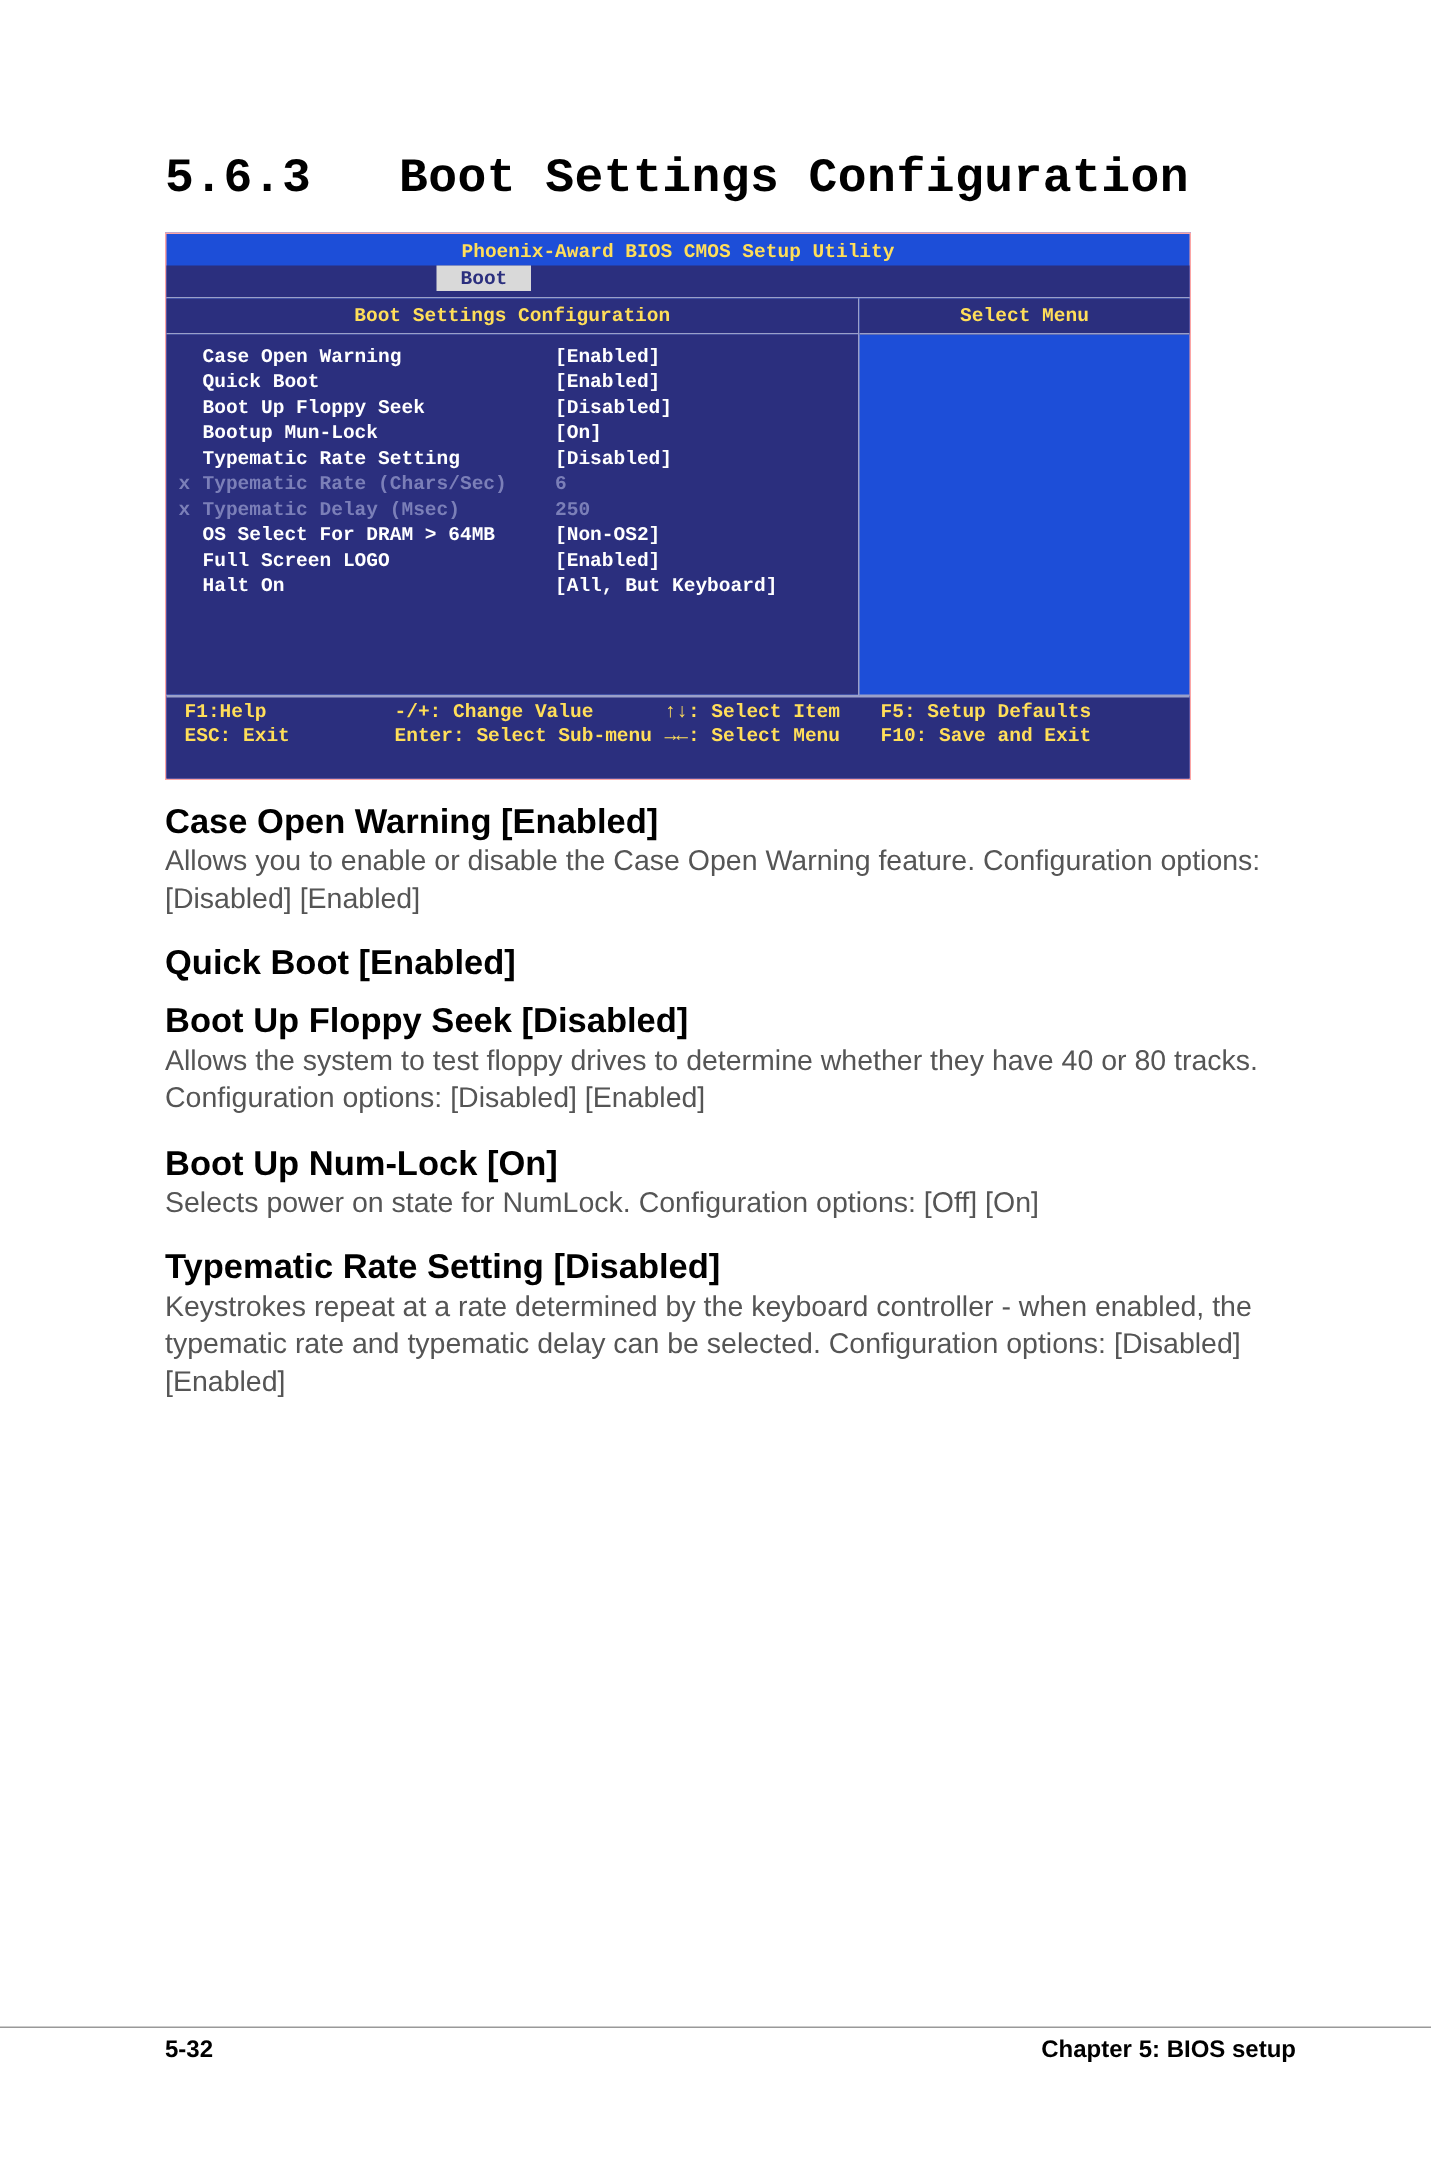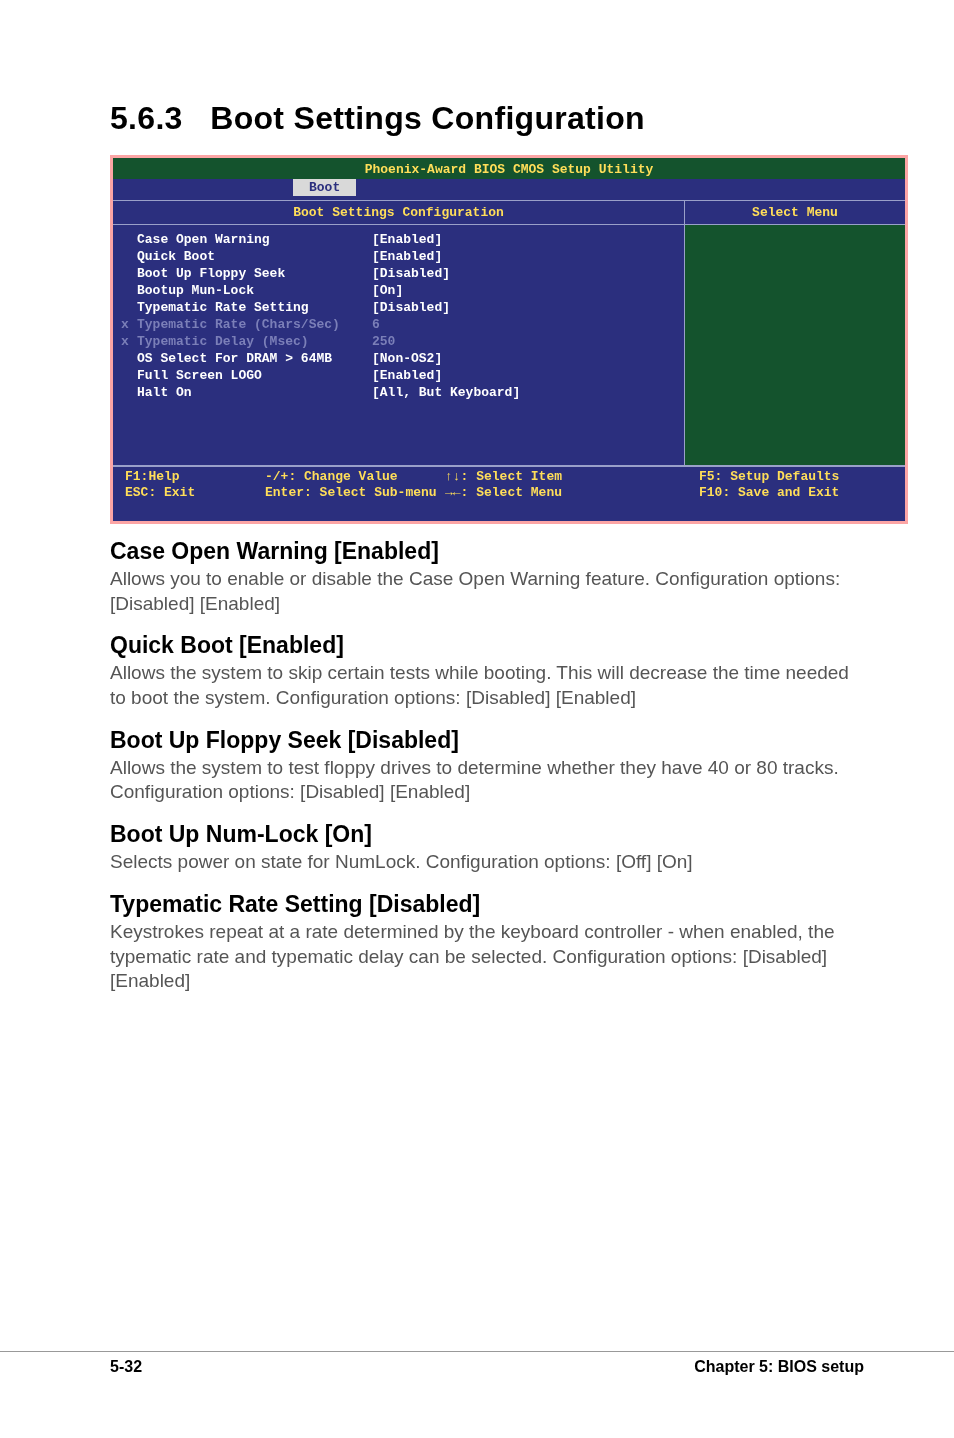--- a/index.html
+++ b/index.html
@@ -8,36 +8,36 @@
     width: 954px;
     height: 1438px;
     background: #fff;
     font-family: "Times New Roman", Times, serif;
     color: #000;
     position: relative;
   }
   .page { padding: 100px 90px 0 110px; }
 
   h1.sec-num {
-    font-family: Liberation Sans, sans-serif;
+    font-family: Liberation Mono, monospace;
     font-weight: 700;
     font-size: 32px;
     letter-spacing: 0.3px;
     margin: 0 0 18px 0;
   }
 
   
   .bios {
     font-family: "Courier New", Courier, monospace;
     font-size: 13px;
     font-weight: 700;
     color: #fff;
-    border: 3px solid #fca5a5;
-    background: #14532d;
-    width: 798px;
+    border: 1px solid #fca5a5;
+    background: #1d4ed8;
+    width: 684px;
     margin: 0 0 14px 0;
   }
   .bios-title {
     color: #ffde59;
     text-align: center;
     padding: 4px 0 2px 0;
   }
   .bios-tabbar {
     background: #2b2f7e;
     padding: 0 0 4px 180px;
@@ -206,21 +206,20 @@
         <div>F5: Setup Defaults</div>
         <div>F10: Save and Exit</div>
       </div>
     </div>
   </div>
 
   <h2 class="subhead">Case Open Warning [Enabled]</h2>
   <p class="body">Allows you to enable or disable the Case Open Warning feature. Configuration options: [Disabled] [Enabled]</p>
 
   <h2 class="subhead">Quick Boot [Enabled]</h2>
-  <p class="body">Allows the system to skip certain tests while booting. This will decrease the time needed to boot the system. Configuration options: [Disabled] [Enabled]</p>
 
   <h2 class="subhead">Boot Up Floppy Seek [Disabled]</h2>
   <p class="body">Allows the system to test floppy drives to determine whether they have 40 or 80 tracks. Configuration options: [Disabled] [Enabled]</p>
 
   <h2 class="subhead">Boot Up Num-Lock [On]</h2>
   <p class="body">Selects power on state for NumLock. Configuration options: [Off] [On]</p>
 
   <h2 class="subhead">Typematic Rate Setting [Disabled]</h2>
   <p class="body">Keystrokes repeat at a rate determined by the keyboard controller - when enabled, the typematic rate and typematic delay can be selected. Configuration options: [Disabled] [Enabled]</p>
 </div>

